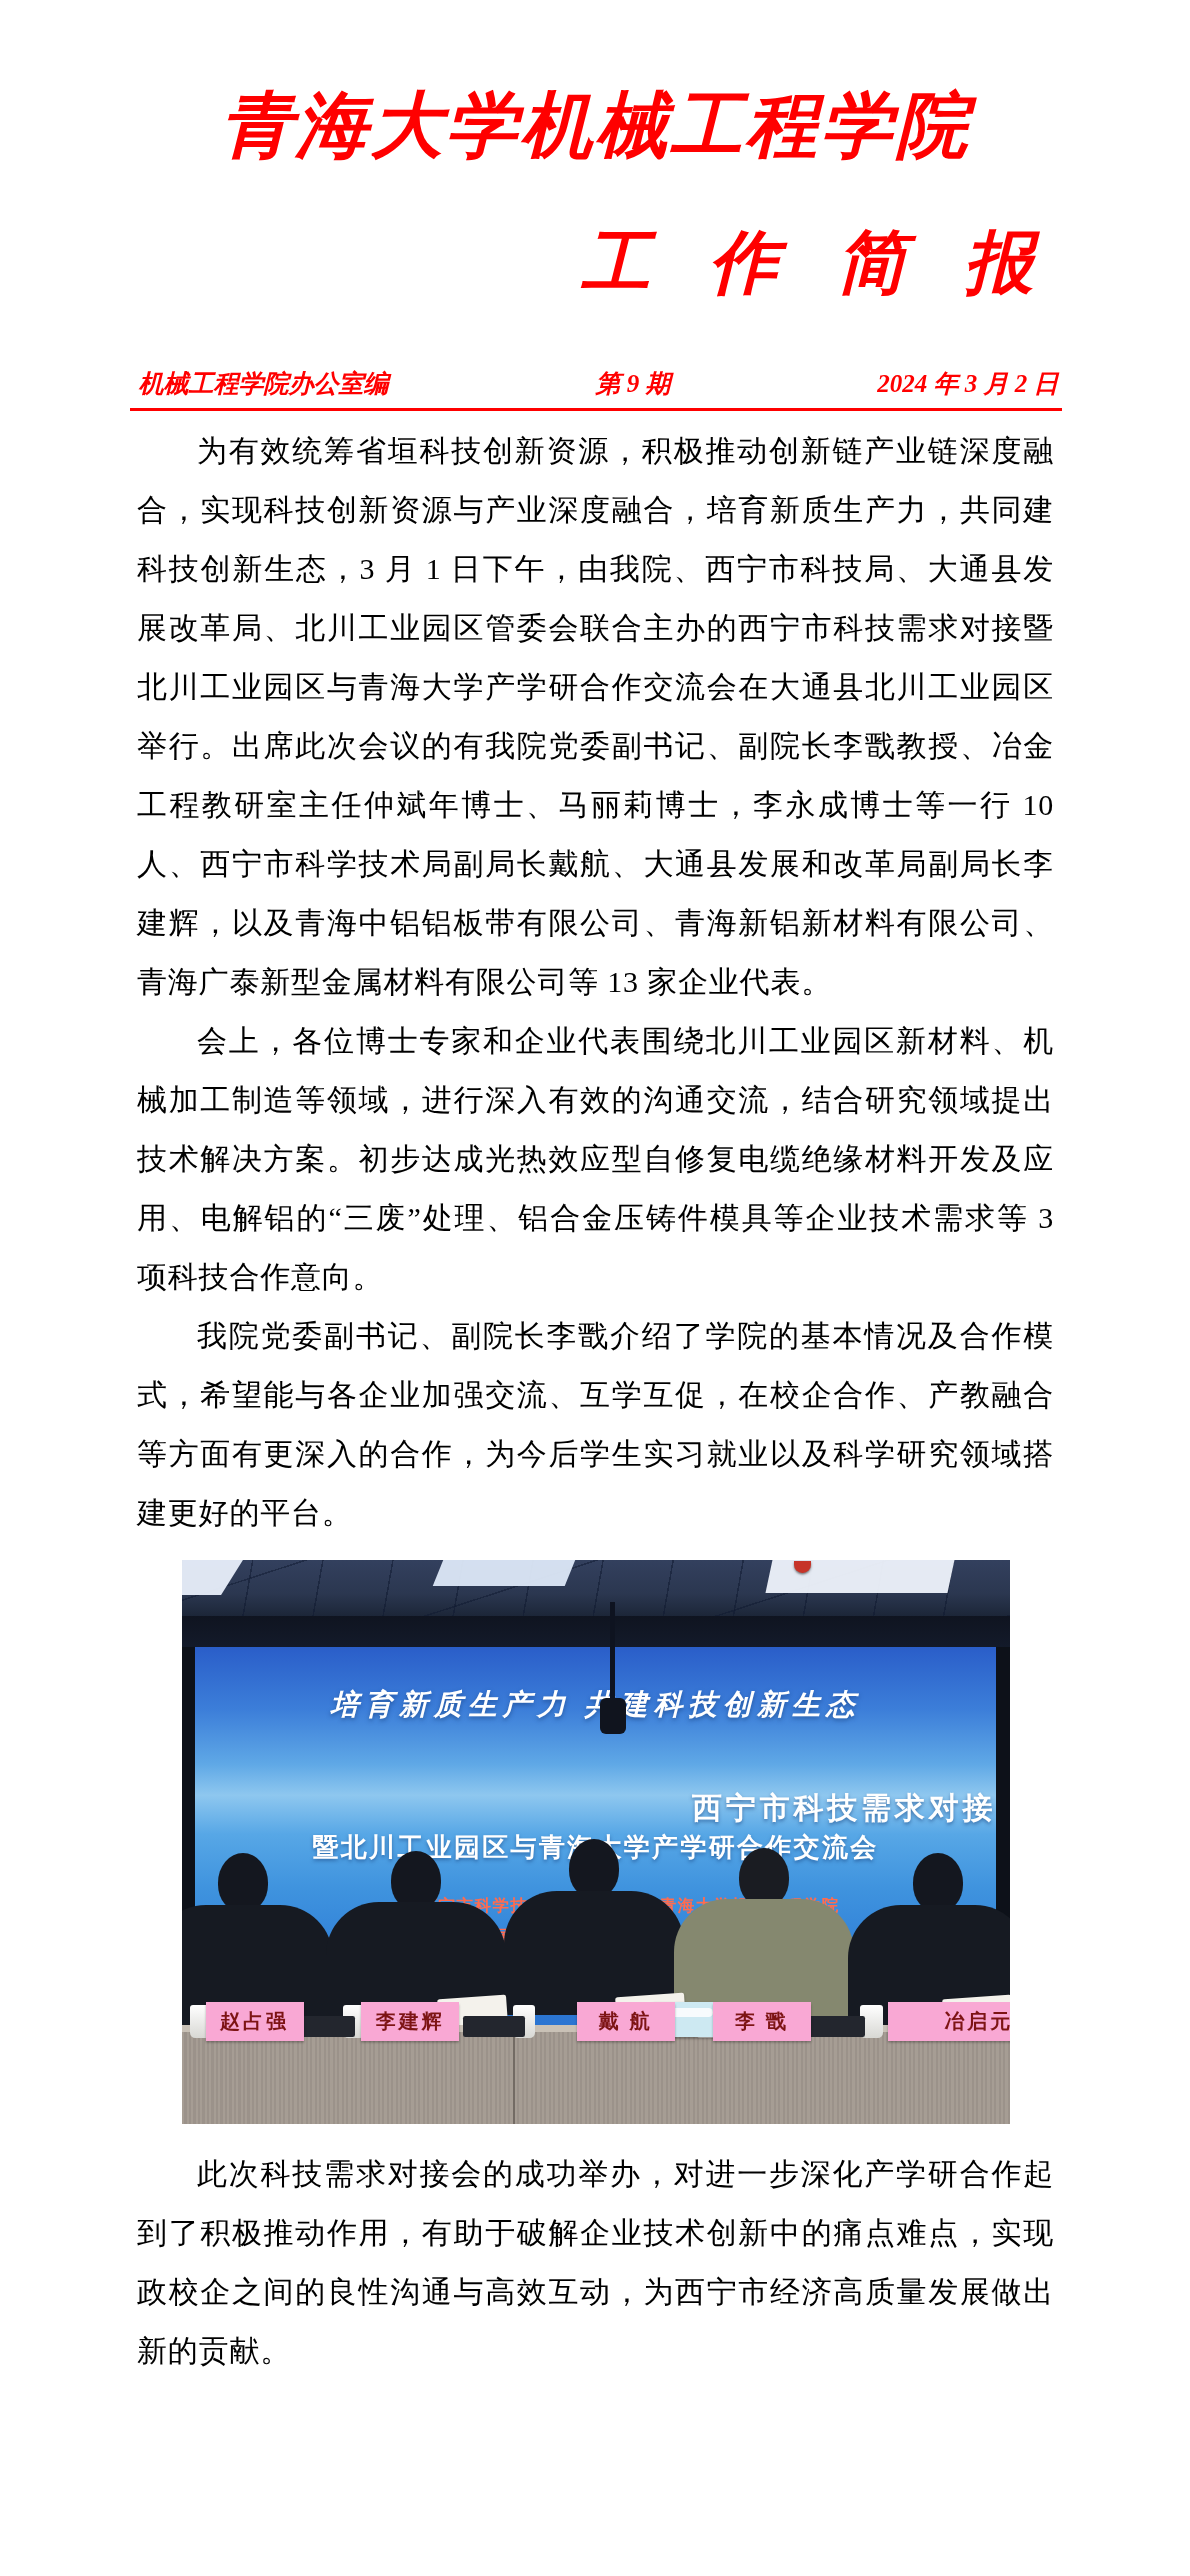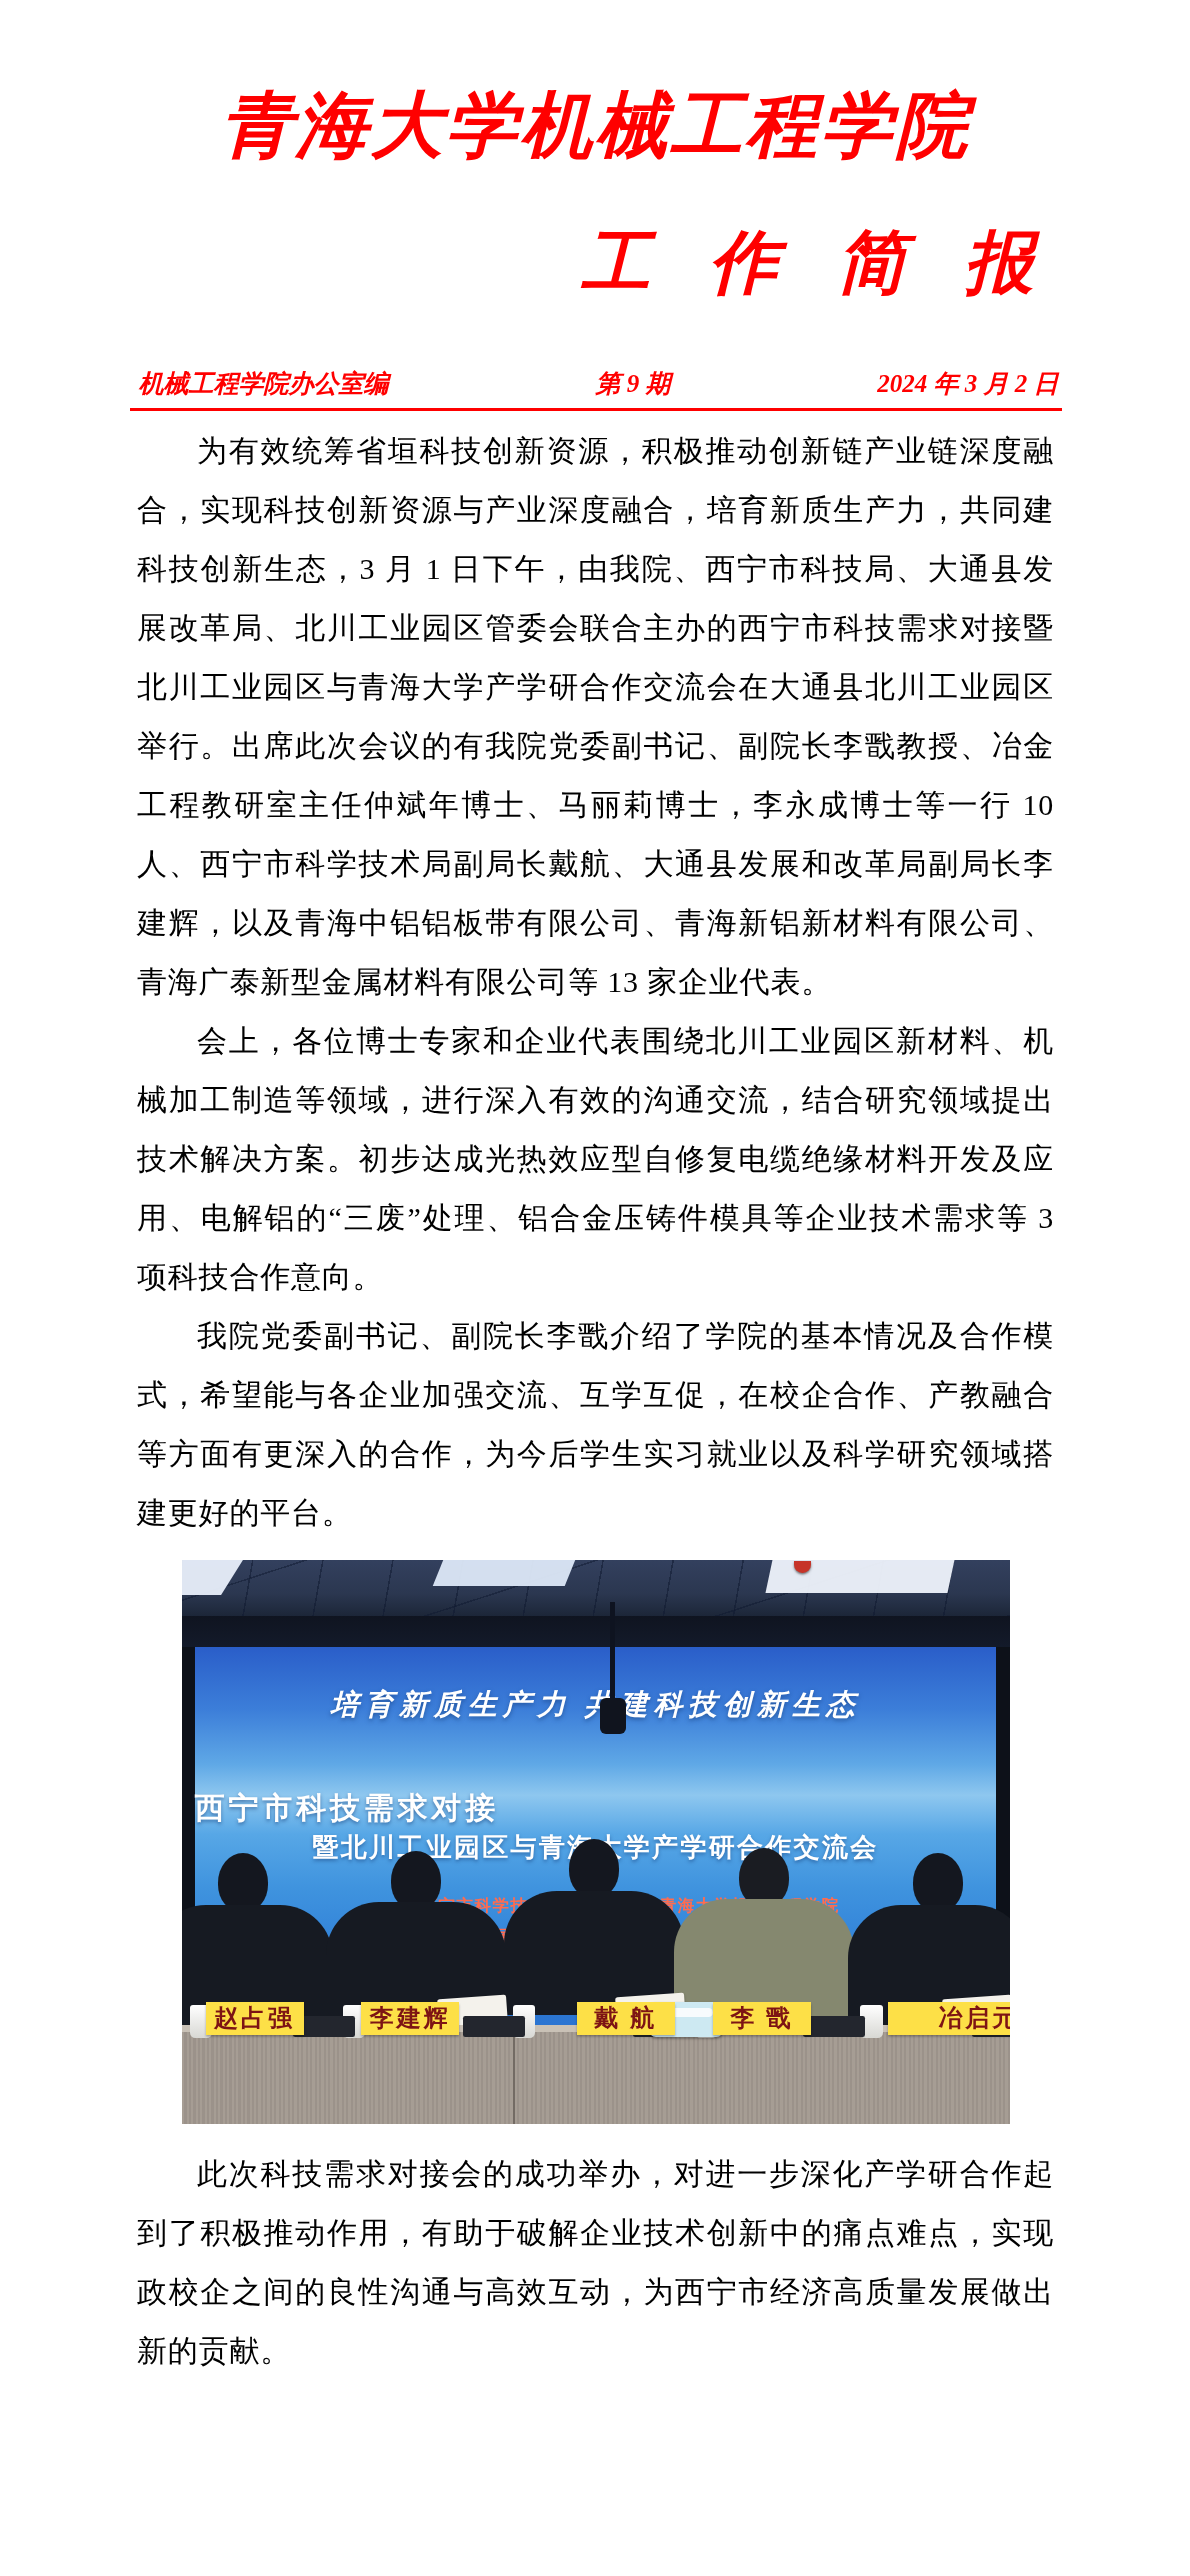--- a/index.html
+++ b/index.html
@@ -113,21 +113,21 @@
   }
   .screen-slogan{
     position:absolute;left:0;right:0;top:10%;
     text-align:center;color:#ffffff;
     font-size:28.5px;font-weight:700;font-style:italic;
     letter-spacing:6px;white-space:nowrap;
     text-shadow:0 1.5px 4.5px rgba(20,60,120,.6);
   }
   .screen-title1{
     position:absolute;left:0;right:0;top:36%;
-    text-align:left;color:#ffffff;
+    text-align:right;color:#ffffff;
     font-family:"Liberation Sans","DejaVu Sans",sans-serif;
     font-size:30px;font-weight:700;letter-spacing:3.8px;white-space:nowrap;
     text-shadow:0 1.5px 3.8px rgba(20,60,120,.55);
   }
   .screen-title2{
     position:absolute;left:0;right:0;top:47%;
     text-align:center;color:#ffffff;
     font-family:"Liberation Sans","DejaVu Sans",sans-serif;
     font-size:26px;font-weight:700;letter-spacing:2.3px;white-space:nowrap;
     text-shadow:0 1.5px 3.8px rgba(20,60,120,.55);
@@ -175,24 +175,24 @@
   .conf-table::before{
     content:"";position:absolute;left:0;right:0;top:0;height:6.8px;
     background:#c9c1b6;
   }
   .conf-table::after{
     content:"";position:absolute;left:40%;top:0;bottom:0;width:2.3px;
     background:rgba(40,35,30,.35);
   }
   .name-card{
     position:absolute;top:78.3%;
-    width:98px;height:33px;
-    background:#fde047;
+    width:98px;height:39px;
+    background:#f9a8d4;
     color:#7d1414;
-    font-size:24px;font-weight:700;letter-spacing:3px;
+    font-size:20px;font-weight:700;letter-spacing:3px;
     display:flex;align-items:center;justify-content:center;
     white-space:nowrap;
     box-shadow:0 1.5px 2.3px rgba(0,0,0,.3);
   }
   .cup{
     position:absolute;top:78.8%;
     width:22.5px;height:33px;
     background:linear-gradient(180deg,#ffffff,#d8d8d4);
     border-radius:3px 3px 5.3px 5.3px;
   }

